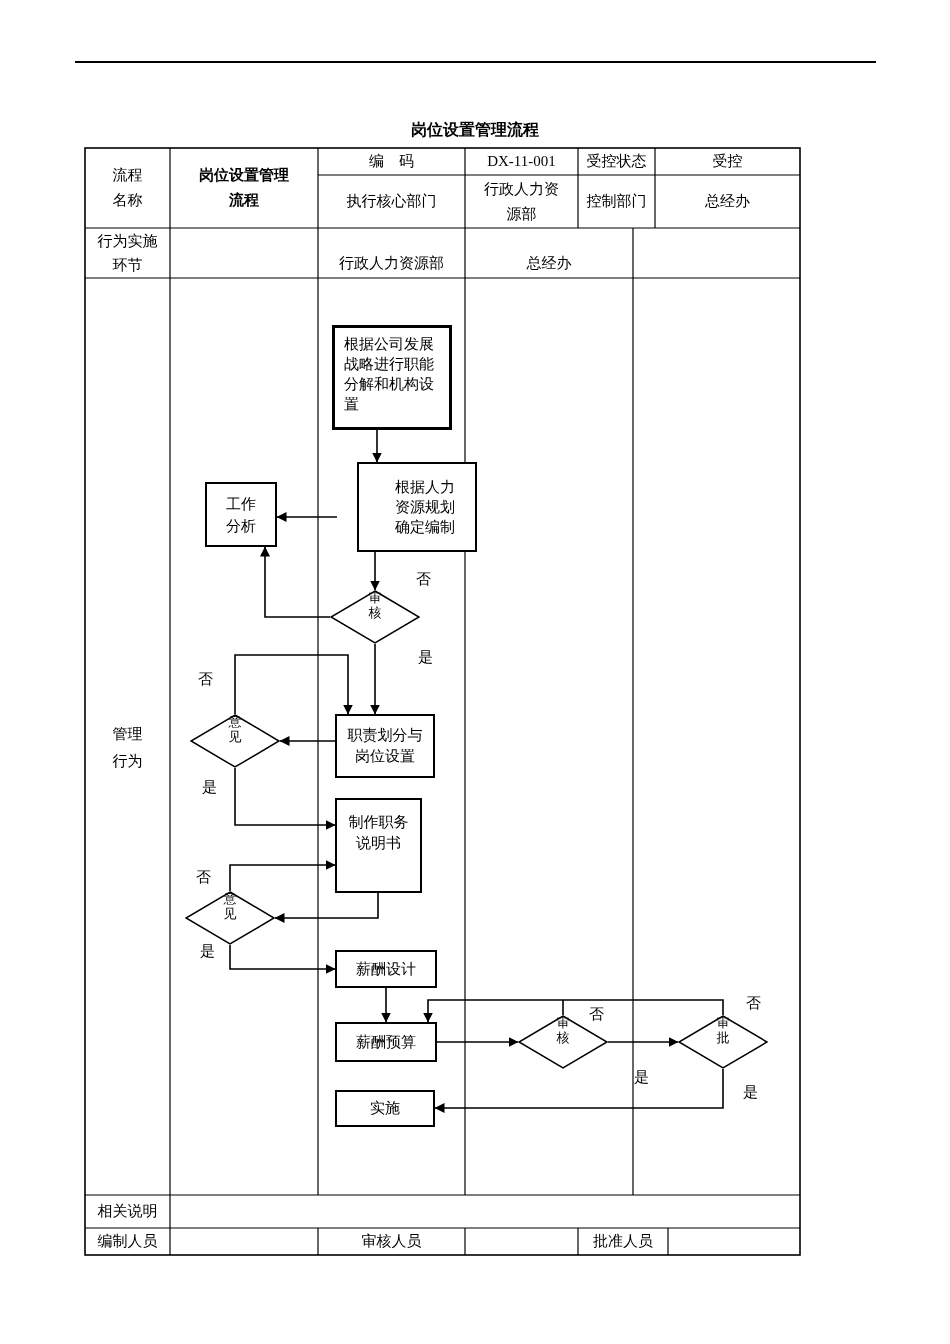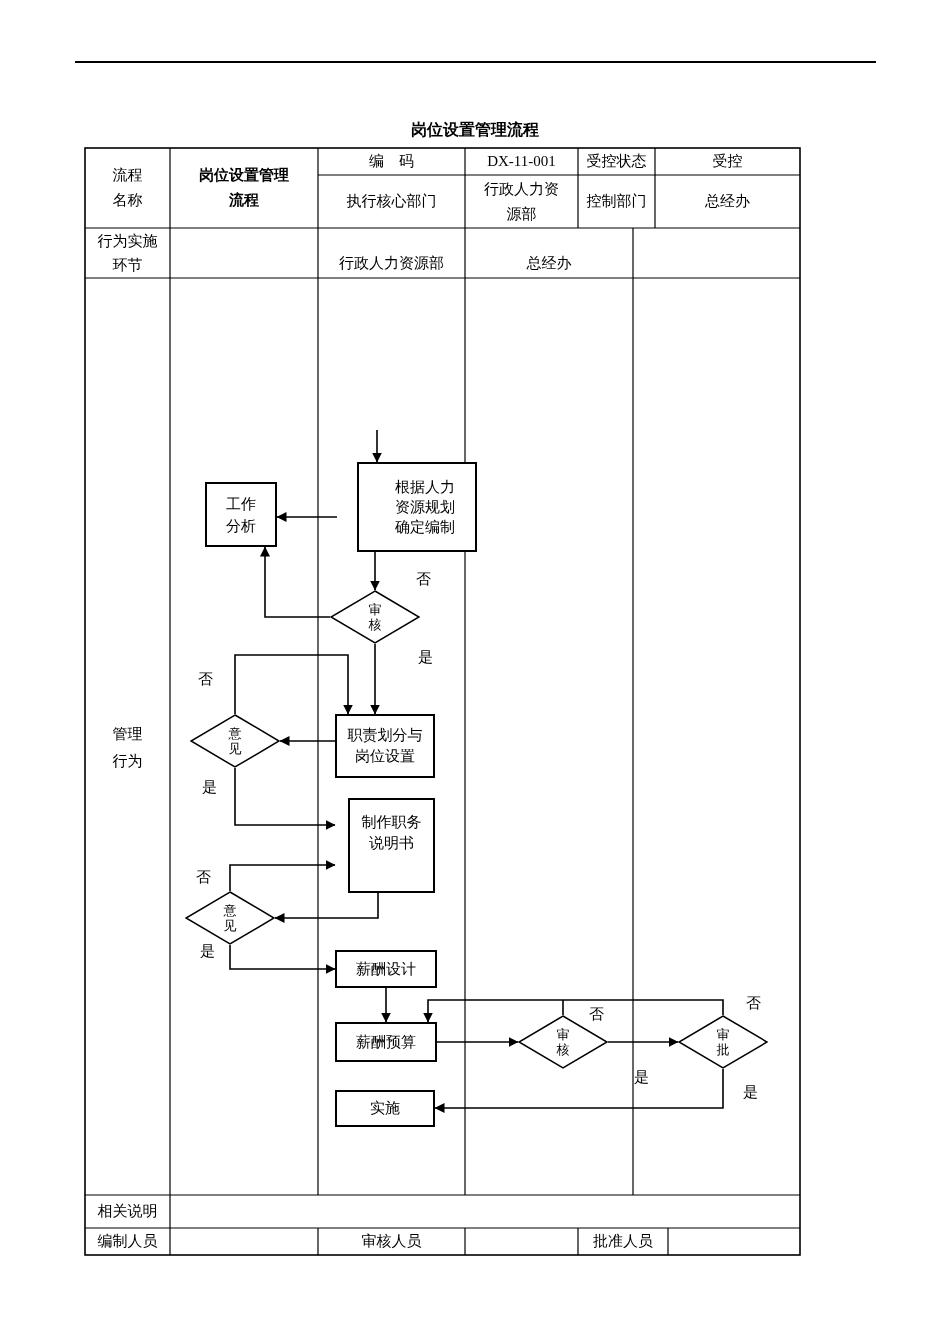--- a/index.html
+++ b/index.html
@@ -19,21 +19,21 @@
   .node { position:absolute; background:#fff; border:2px solid #000; box-sizing:border-box;
           display:flex; align-items:center; justify-content:center; font-size:15px;
           text-align:center; z-index:2; }
   .node.thick { border-width:3px; }
   .node.top-align { align-items:flex-start; }
   .node .nwrap { word-break:break-all; line-height:21px; display:inline-block; text-align:center; }
   .node .ltext { text-align:left; }
   .diamond { position:absolute; z-index:2; }
   .diamond svg { display:block; }
   .dlabel { position:absolute; left:0; top:0; right:0; bottom:0; display:flex;
-            align-items:center; justify-content:center; }
+            justify-content:center; }
   .dlabel span { width:15px; word-break:break-all; font-size:13px; line-height:15px; text-align:center; }
   .decision-label { position:absolute; font-size:15px; z-index:2; }
 </style>
 </head>
 <body>
 
 <div class="page">
 
   <div class="top-rule"></div>
   <div class="doc-title">岗位设置管理流程</div>
@@ -123,30 +123,33 @@
     <span>行政人力资源部</span>
   </div>
   <div class="cell bottom" style="left:465px;top:228px;width:168px;height:50px;">
     <span>总经办</span>
   </div>
 
   <div class="cell" style="left:85px;top:718px;width:85px;height:60px;">
     <span class="wrap" style="width:32px;line-height:27px;">管理行为</span>
   </div>
 
+  <div class="node thick top-align" style="left:332px;top:325px;width:120px;height:105px;padding:6px 8px;">
+    <span class="nwrap ltext" style="width:96px;line-height:20px;">根据公司发展战略进行职能分解和机构设置</span>
+  </div>
   <div class="node" style="left:357px;top:462px;width:120px;height:90px;padding-left:16px;">
     <span class="nwrap" style="width:62px;line-height:20px;">根据人力资源规划确定编制</span>
   </div>
   <div class="node" style="left:205px;top:482px;width:72px;height:65px;">
     <span class="nwrap" style="width:32px;line-height:22px;">工作分析</span>
   </div>
   <div class="node" style="left:335px;top:714px;width:100px;height:64px;">
     <span class="nwrap" style="width:78px;">职责划分与岗位设置</span>
   </div>
-  <div class="node top-align" style="left:348px;top:798px;width:87px;height:95px;padding-top:12px;">
+  <div class="node top-align" style="left:335px;top:798px;width:87px;height:95px;padding-top:12px;">
     <span class="nwrap" style="width:62px;">制作职务说明书</span>
   </div>
   <div class="node" style="left:335px;top:950px;width:102px;height:38px;">
     <span>薪酬设计</span>
   </div>
   <div class="node" style="left:335px;top:1022px;width:102px;height:40px;">
     <span>薪酬预算</span>
   </div>
   <div class="node" style="left:335px;top:1090px;width:100px;height:37px;">
     <span>实施</span>

